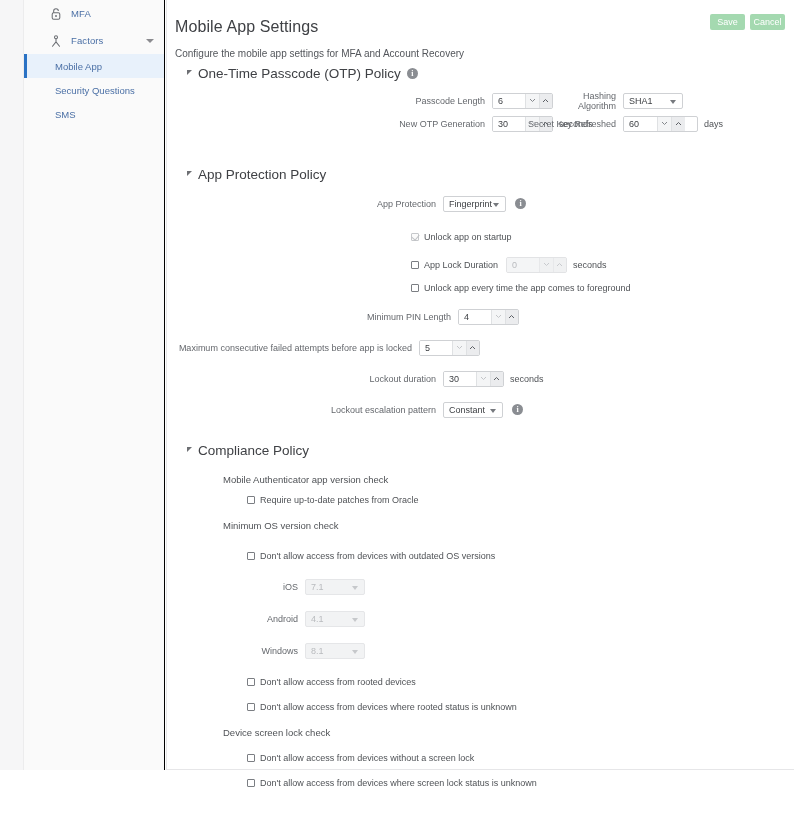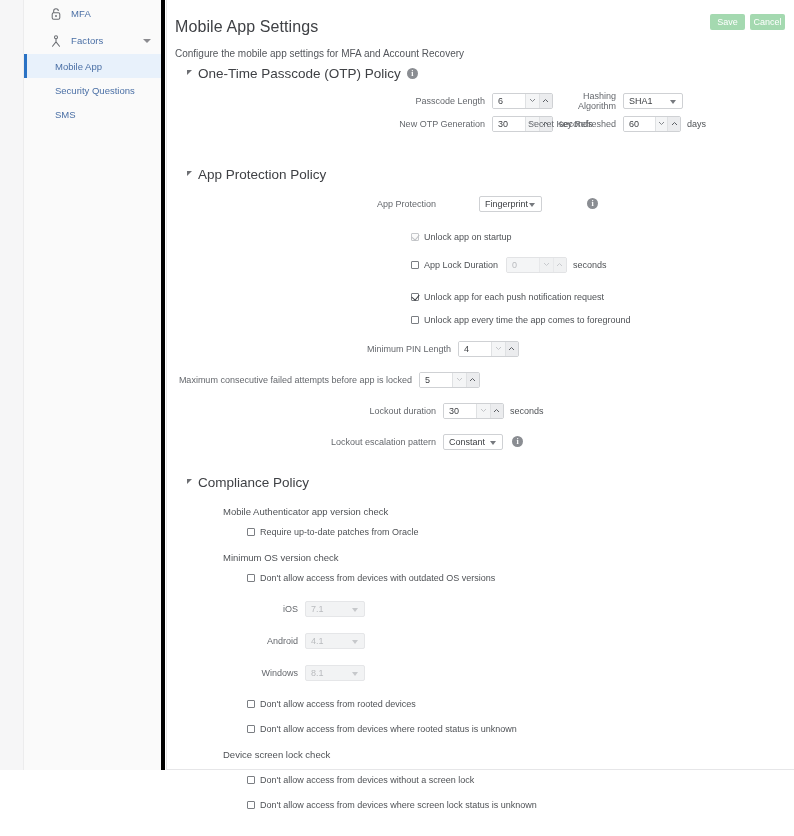--- a/index.html
+++ b/index.html
@@ -21,21 +21,21 @@
   .rail-outer {
     position: absolute; left: 0; top: 0;
     width: 24px; height: 770px;
     background: #f6f6f7;
     border-right: 1px solid #ececed;
   }
   .sidebar {
     position: absolute; left: 24px; top: 0;
     width: 141px; height: 770px;
     background: #fafafa;
-    border-right: 4px solid #000000;
+    border-right: 1px solid #000000;
   }
 
   .nav-group { padding-top: 0; }
   .nav-top {
     display: flex; align-items: center;
     height: 27px; padding-left: 25px;
     gap: 8px; position: relative;
   }
   .nav-top .nav-label {
     font-size: 9.5px; color: #4a6fa5; letter-spacing: .1px;
@@ -314,21 +314,21 @@
         <div class="row" style="position:absolute;left:380px;top:0;">
           <span class="lbl" style="width:76px;">Hashing Algorithm</span>
           <span class="sel" style="width:60px;">
             <span class="sval">SHA1</span>
             <span class="arw"></span>
           </span>
         </div>
 
         <div class="row" style="position:absolute;left:352px;top:23px;">
           <span class="lbl" style="width:104px;">Secret Key Refreshed</span>
-          <span class="spin" style="width:58px;text-align:right;">
+          <span class="spin" style="width:75px;text-align:right;">
             <span class="val" style="width:33px;">60</span>
             <span class="btn-seg">
               <svg class="chev" width="7" height="5" viewBox="0 0 7 5">
                   <path d="M1 1l2.5 2.5L6 1" fill="none" stroke="#85888d" stroke-width="1"></path>
                 </svg>
             </span>
             <span class="btn-seg up">
               <svg class="chev" width="7" height="5" viewBox="0 0 7 5">
                   <path d="M1 4l2.5-2.5L6 4" fill="none" stroke="#5d6065" stroke-width="1"></path>
                 </svg>
@@ -338,21 +338,21 @@
         </div>
       </div>
 
       <div class="section-head" style="margin-top:26px;">
         <span class="twisty"></span>
         <span class="section-title">App Protection Policy</span>
       </div>
 
       <div style="margin-top:10px;">
 
-        <div class="row" style="padding-left:0;gap:36px;">
+        <div class="row" style="padding-left:0;">
           <span class="lbl" style="width:276px;">App Protection</span>
           <span class="sel" style="width:63px;">
             <span class="sval">Fingerprint</span>
             <span class="arw"></span>
           </span>
           <span class="info-icon" style="margin-left:9px;">i</span>
         </div>
 
         <div class="cb-row" style="padding-left:244px;margin-top:12px;">
           <span class="cbox checked disabled"></span>
@@ -371,24 +371,20 @@
             </span>
             <span class="btn-seg">
               <svg class="chev" width="7" height="5" viewBox="0 0 7 5">
                   <path d="M1 4l2.5-2.5L6 4" fill="none" stroke="#c8cace" stroke-width="1"></path>
                 </svg>
             </span>
           </span>
           <span class="unit">seconds</span>
         </div>
 
-        <div class="cb-row" style="padding-left:244px;margin-top:13px;">
-          <span class="cbox checked"></span>
-          <span class="cb-label">Unlock app for each push notification request</span>
-        </div>
 
         <div class="cb-row" style="padding-left:244px;margin-top:4px;">
           <span class="cbox"></span>
           <span class="cb-label">Unlock app every time the app comes to foreground</span>
         </div>
 
         <div class="row" style="margin-top:8px;">
           <span class="lbl" style="width:291px;">Minimum PIN Length</span>
           <span class="spin" style="width:61px;">
             <span class="val" style="width:33px;">4</span>
@@ -458,21 +454,21 @@
 
       <div style="margin-top:16px;">
 
         <div class="group-head">Mobile Authenticator app version check</div>
         <div class="cb-row" style="padding-left:80px;margin-top:5px;">
           <span class="cbox"></span>
           <span class="cb-label">Require up-to-date patches from Oracle</span>
         </div>
 
         <div class="group-head" style="margin-top:11px;">Minimum OS version check</div>
-        <div class="cb-row" style="padding-left:80px;margin-top:5px;">
+        <div class="cb-row" style="padding-left:80px;margin-top:15px;">
           <span class="cbox"></span>
           <span class="cb-label">Don't allow access from devices with outdated OS versions</span>
         </div>
 
         <div class="row" style="margin-top:10px;">
           <span class="lbl" style="width:138px;">iOS</span>
           <span class="sel disabled" style="width:60px;">
             <span class="sval">7.1</span>
             <span class="arw"></span>
           </span>

